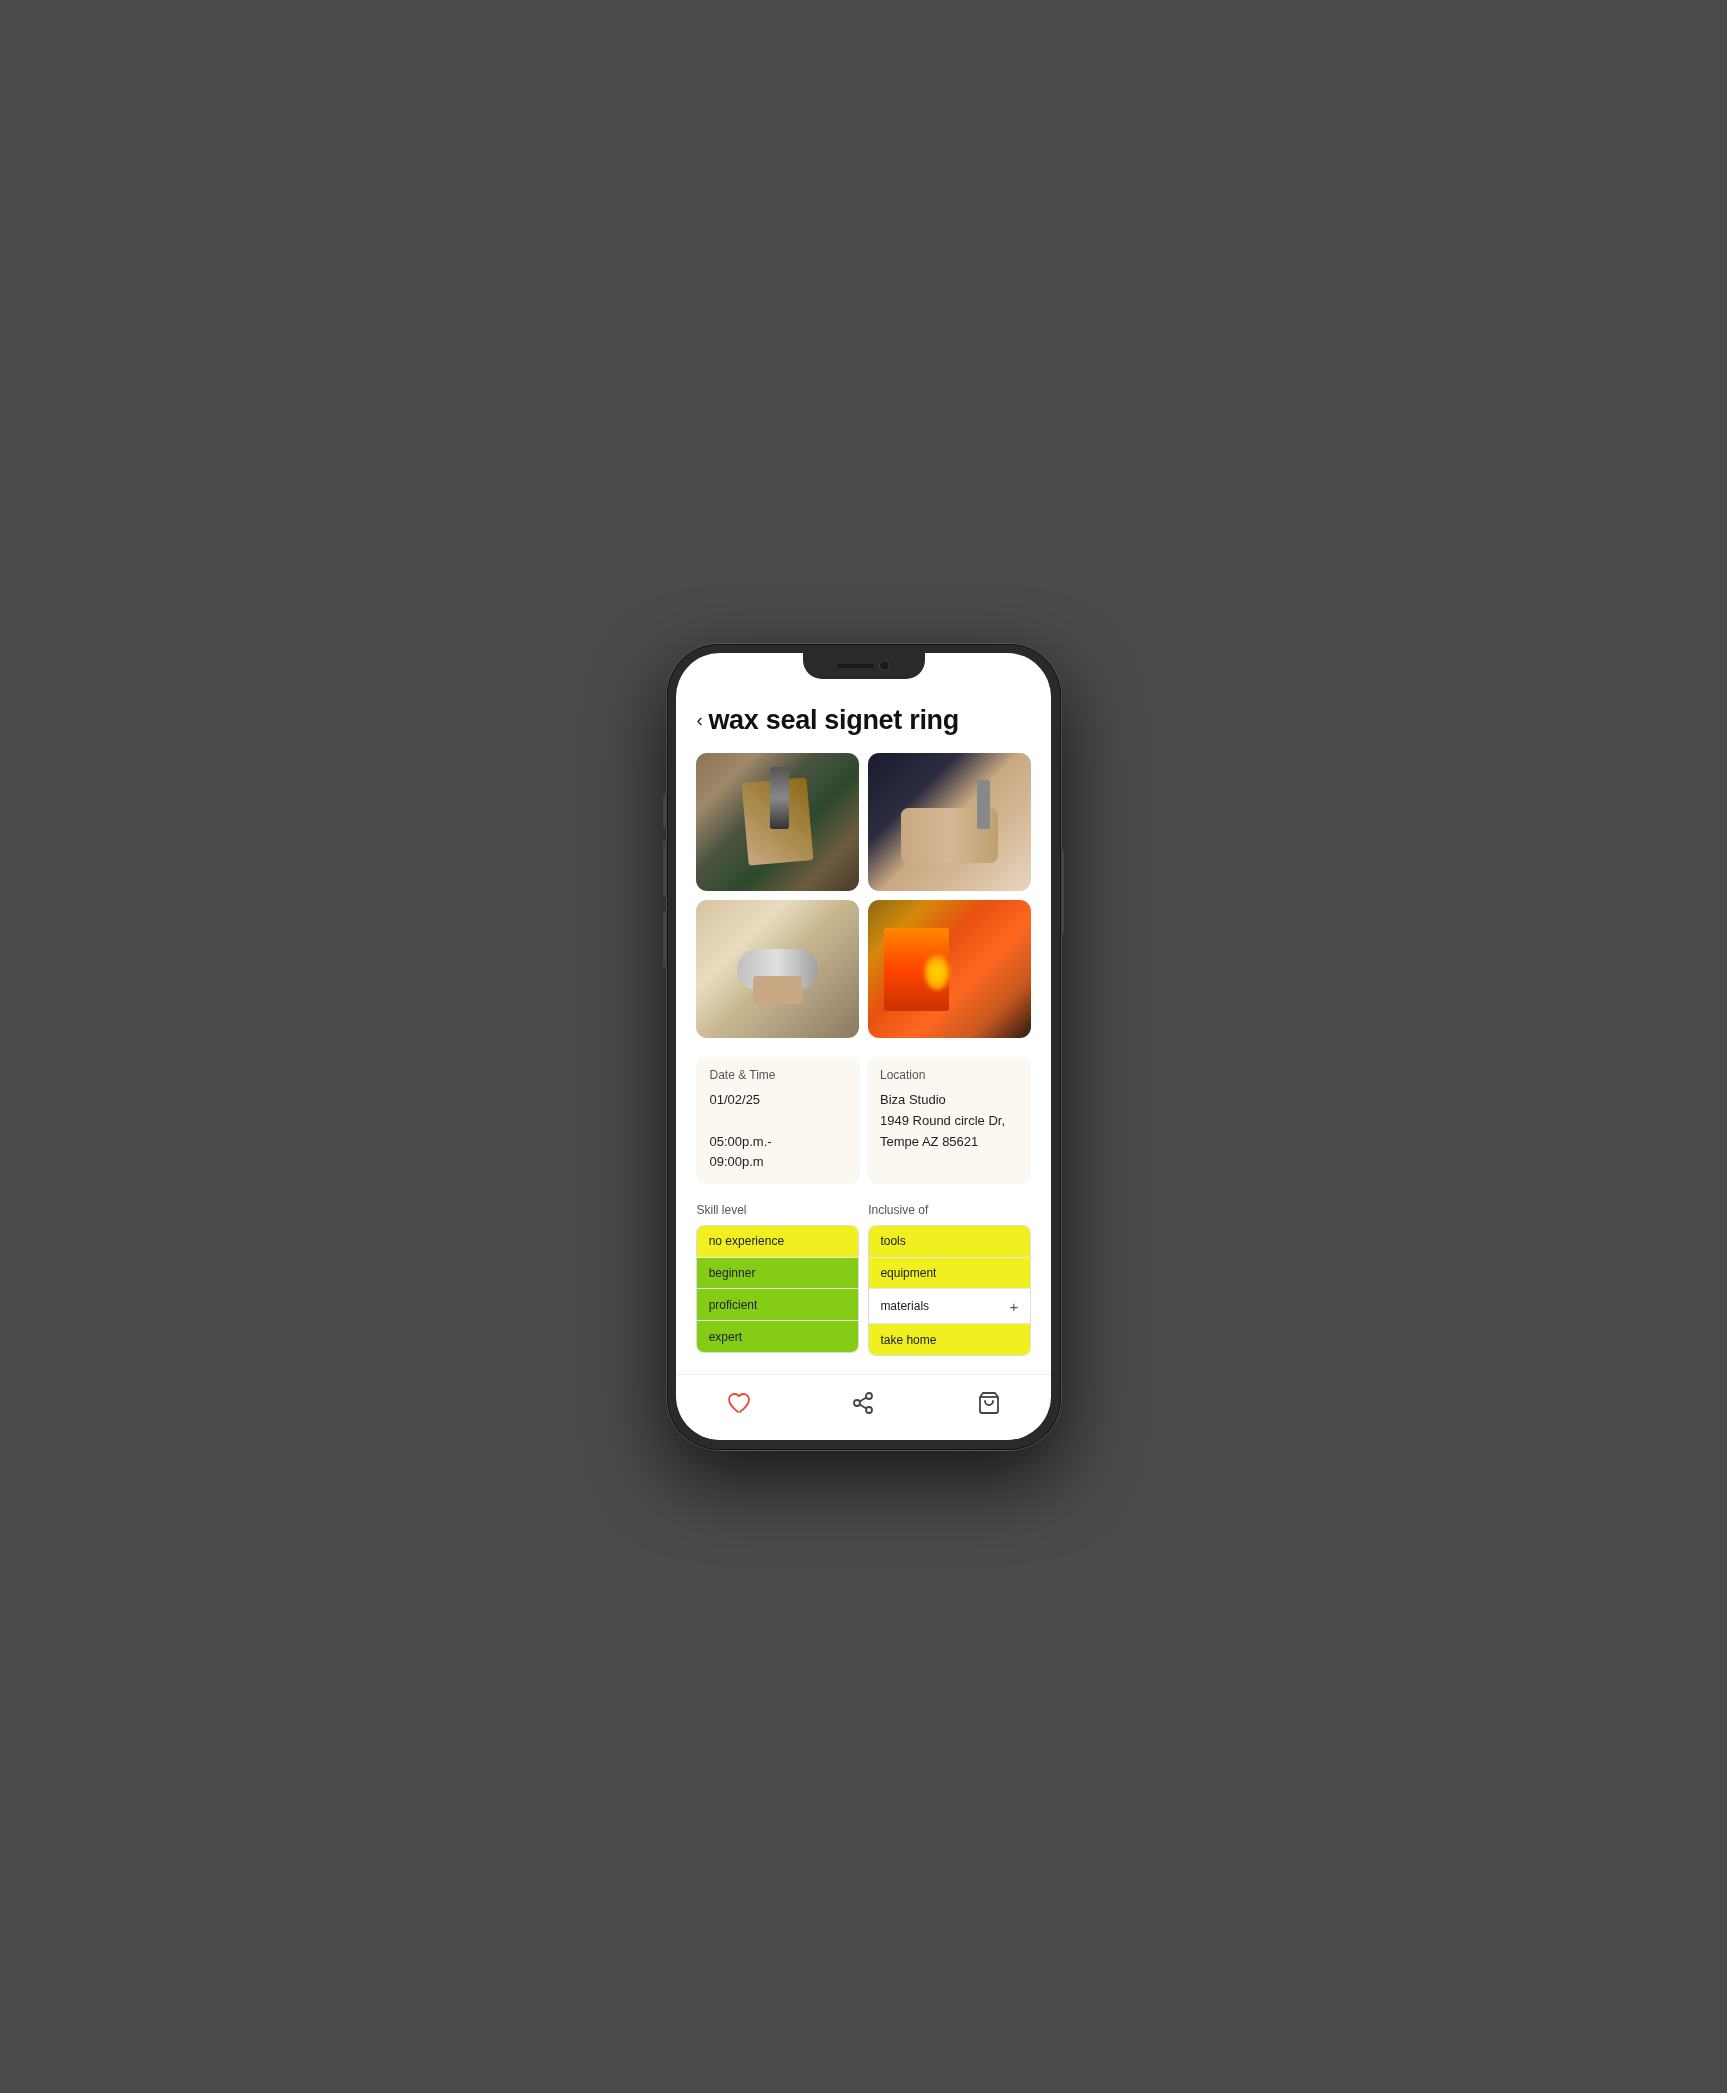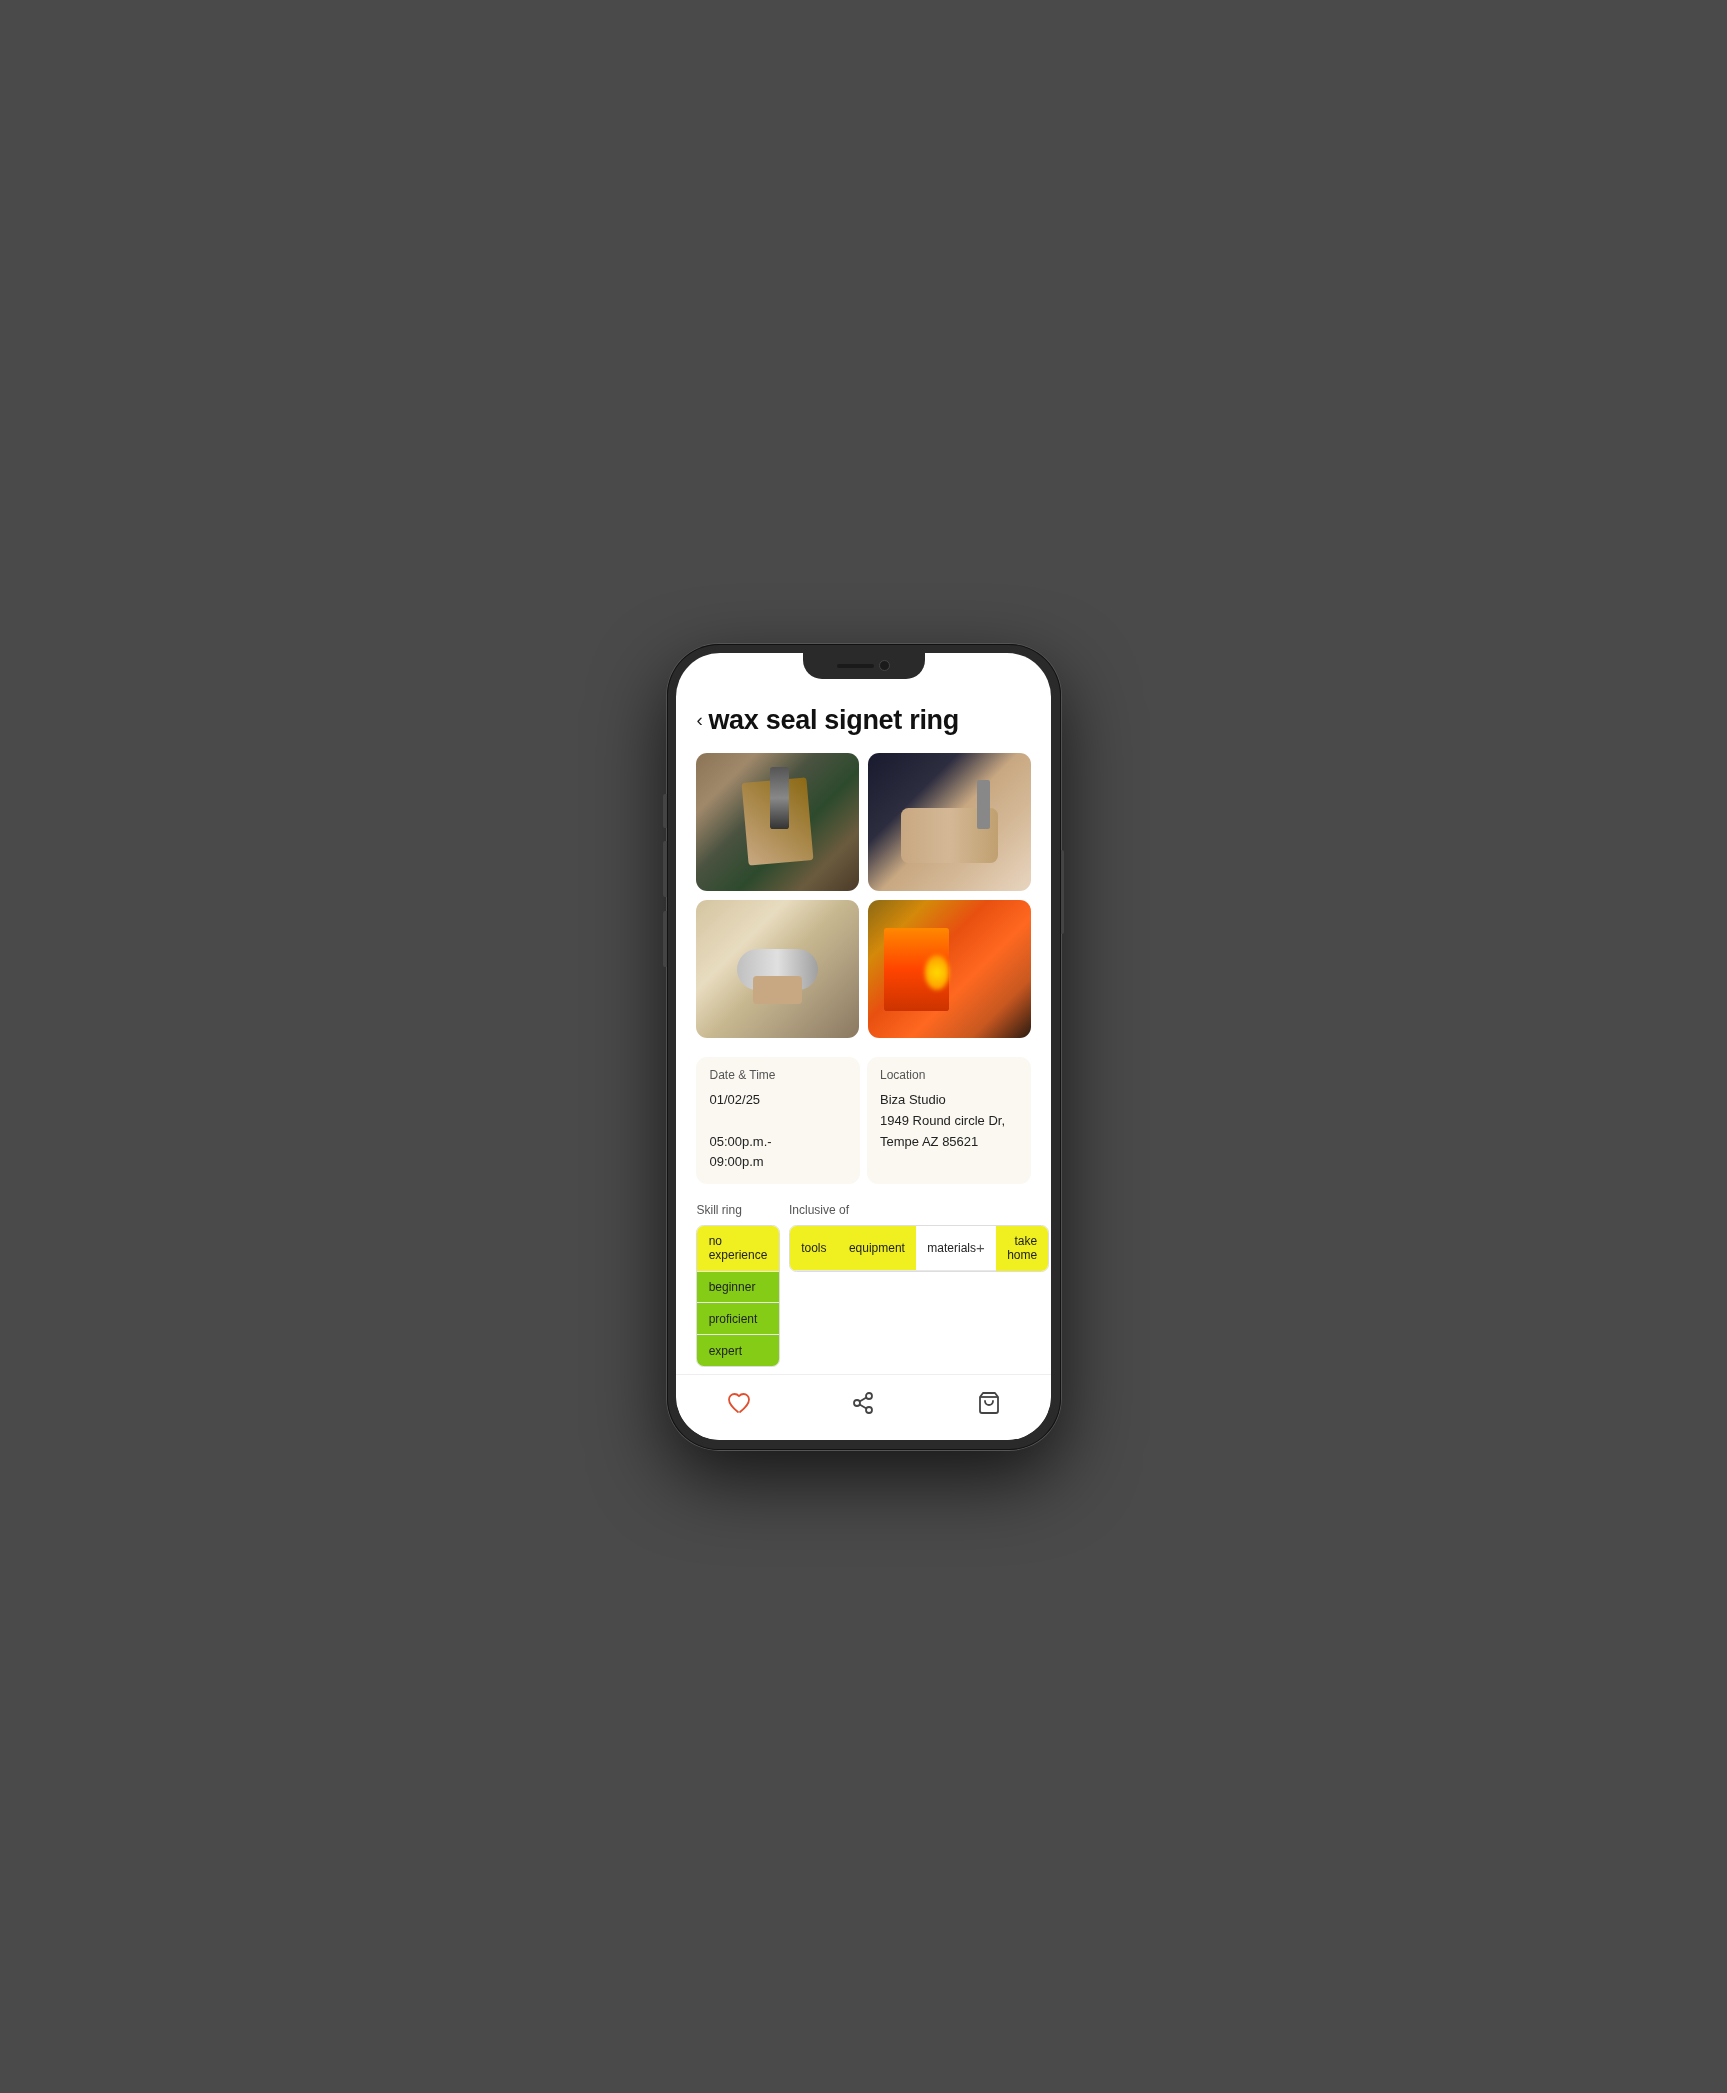--- a/index.html
+++ b/index.html
@@ -315,26 +315,25 @@
     }
     .skill-item:last-child {
       border-bottom: none;
     }
     .skill-item.highlighted {
       background: #f0f020;
     }
 
     .inclusive-list {
       display: flex;
-      flex-direction: row;
+      flex-direction: column;
       gap: 0;
       border: 0.9px solid #ddd;
       border-radius: 7.5px;
       overflow: hidden;
-      text-align: right;
     }
 
     .inclusive-item {
       padding: 8.4px 11.2px;
       font-size: 12px;
       color: #222;
       background: #fff;
       border-bottom: 0.9px solid #e8e8e8;
       display: flex;
       align-items: center;
@@ -427,21 +426,21 @@
             <div class="info-value">
               <span>Biza Studio</span><br>
               <span>1949 Round circle Dr, Tempe AZ 85621</span>
             </div>
           </div>
         </div>
 
         <div class="two-col">
 
           <div>
-            <div class="section-label">Skill ring</div>
+            <div class="section-label">Skill level</div>
             <div class="skill-list">
               <div class="skill-item highlighted">no experience</div>
               <div class="skill-item">beginner</div>
               <div class="skill-item">proficient</div>
               <div class="skill-item">expert</div>
             </div>
           </div>
 
           <div>
             <div class="section-label">Inclusive of</div>

